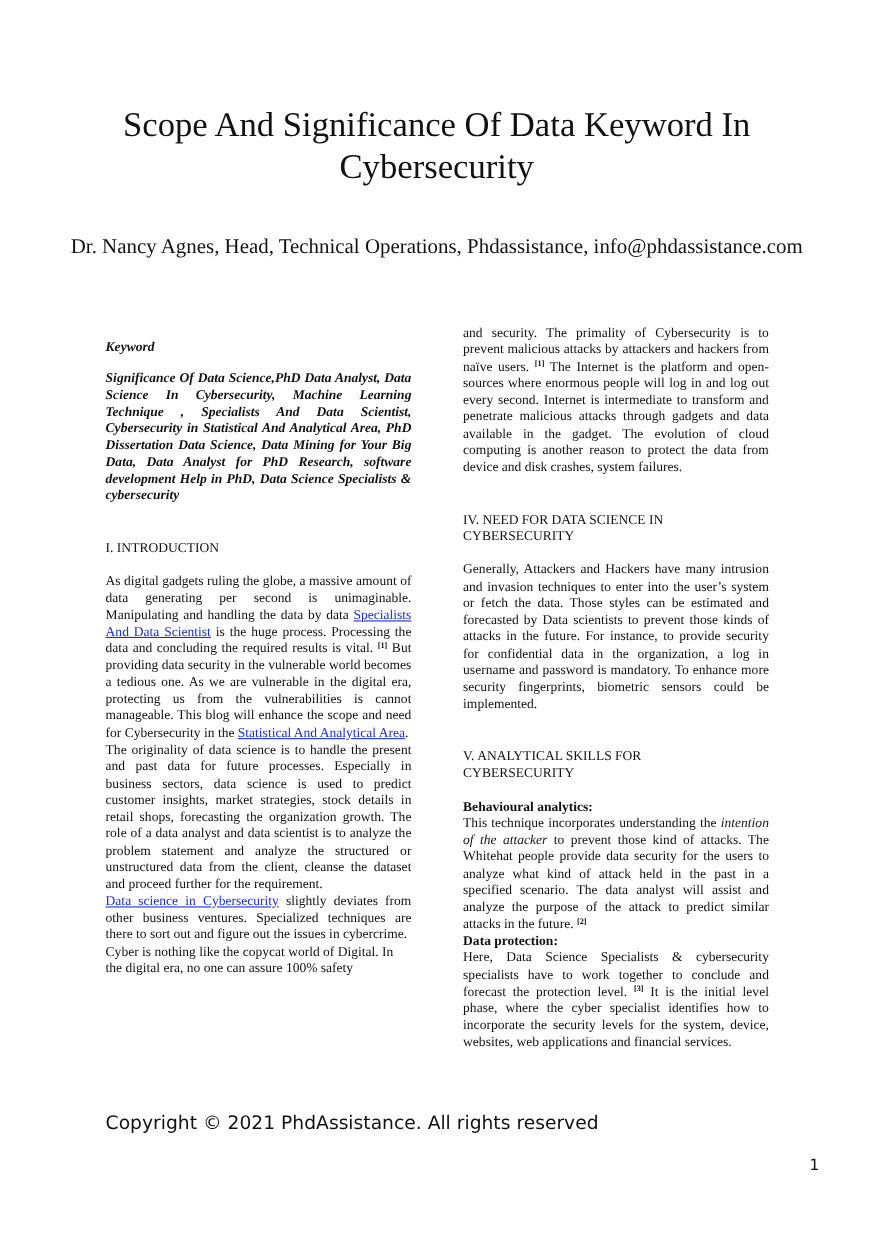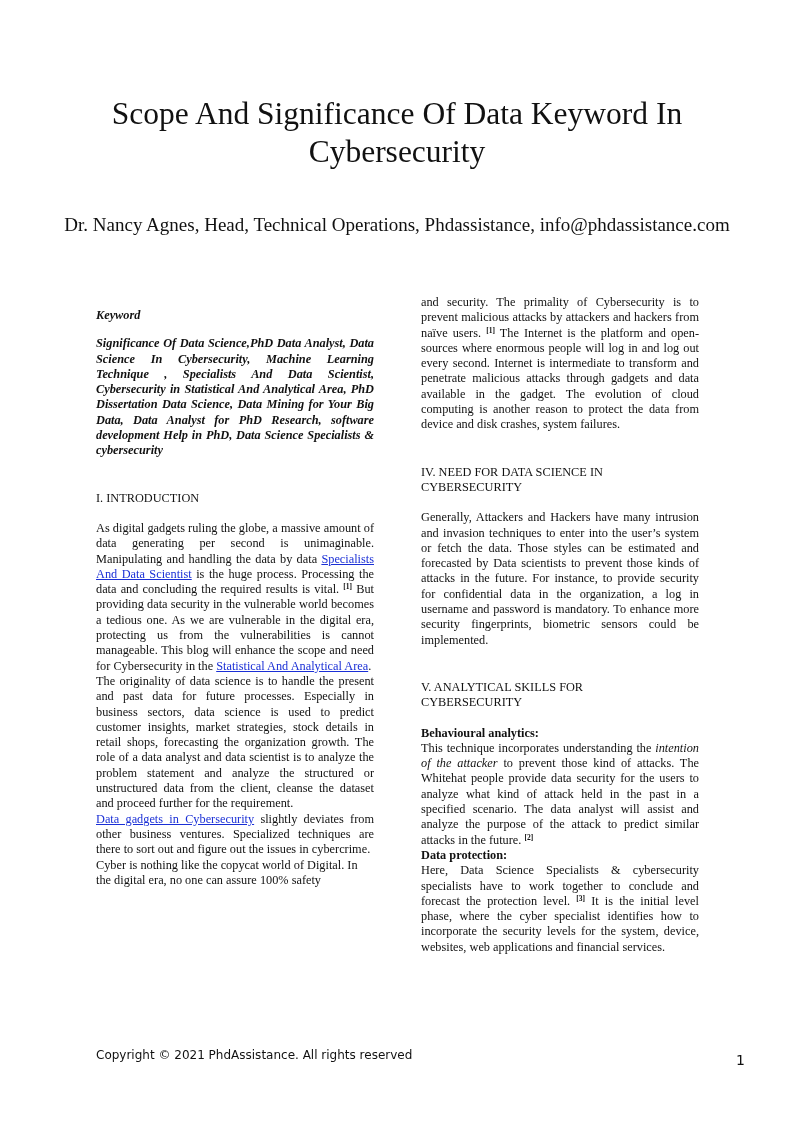--- a/index.html
+++ b/index.html
@@ -12,42 +12,42 @@
   .col { position: absolute; top: 295px; width: 278px; font-size: 12.3px; line-height: 15.3px; }
   .col.left { left: 96px; }
   .col.right { left: 421px; }
   p { margin: 0; text-align: justify; }
   .kw-head, .kw-body { font-weight: bold; font-style: italic; margin-top: 13px; }
   .kw-body { text-align: justify; }
   h2 { font-weight: normal; font-size: 12.3px; line-height: 15.3px; text-align: left; margin: 32px 0 15px 0; }
   a { color: #1a2fd6; text-decoration: underline; }
   sup { font-size: 7.5px; font-weight: bold; line-height: 0; vertical-align: 4px; }
   .sub-head { font-weight: bold; }
-  .footer-copy { position: absolute; left: 96px; top: 1048px; font-family: "DejaVu Sans", "Liberation Sans", sans-serif;
-                 font-size: 12px; color: #111; }
+  .footer-copy { position: absolute; left: 96px; top: 1011px; font-family: "DejaVu Sans", "Liberation Sans", sans-serif;
+                 font-size: 17px; color: #111; }
   .page-num { position: absolute; left: 736px; top: 1052px; font-family: "DejaVu Sans", "Liberation Sans", sans-serif;
               font-size: 14px; color: #111; }
 </style>
 </head>
 <body>
 
 <h1 class="title">Scope And Significance Of Data Keyword In Cybersecurity</h1>
 <p class="author" style="text-align:center">Dr. Nancy Agnes, Head, Technical Operations, Phdassistance, info@phdassistance.com</p>
 
 <div class="col left">
   <div>
     <div class="kw-head">Keyword</div>
     <p class="kw-body">Significance Of Data Science,PhD Data Analyst, Data Science In Cybersecurity, Machine Learning Technique , Specialists And Data Scientist, Cybersecurity in Statistical And Analytical Area, PhD Dissertation Data Science, Data Mining for Your Big Data, Data Analyst for PhD Research, software development Help in PhD, Data Science Specialists &amp; cybersecurity</p>
   </div>
 
   <h2>I. INTRODUCTION</h2>
   <p><span>As digital gadgets ruling the globe, a massive amount of data generating per second is unimaginable. Manipulating and handling the data by data </span><a href="#" style="color: rgb(26, 47, 214);">Specialists And Data Scientist</a><span> is the huge process. Processing the data and concluding the required results is vital. </span><sup>[1]</sup><span> But providing data security in the vulnerable world becomes a tedious one. As we are vulnerable in the digital era, protecting us from the vulnerabilities is cannot manageable. This blog will enhance the scope and need for Cybersecurity in the </span><a href="#" style="color: rgb(26, 47, 214);">Statistical And Analytical Area</a><span>.</span></p>
 
   <p>The originality of data science is to handle the present and past data for future processes. Especially in business sectors, data science is used to predict customer insights, market strategies, stock details in retail shops, forecasting the organization growth. The role of a data analyst and data scientist is to analyze the problem statement and analyze the structured or unstructured data from the client, cleanse the dataset and proceed further for the requirement.</p>
-  <p><a href="#" style="color: rgb(26, 47, 214);">Data gadgets in Cybersecurity</a><span> slightly deviates from other business ventures.  Specialized techniques are there to sort out and figure out the issues in cybercrime.</span></p>
+  <p><a href="#" style="color: rgb(26, 47, 214);">Data science in Cybersecurity</a><span> slightly deviates from other business ventures.  Specialized techniques are there to sort out and figure out the issues in cybercrime.</span></p>
 
   <p style="text-align:left">Cyber is nothing like the copycat world of Digital. In the digital era, no one can assure 100% safety</p>
 </div>
 
 <div class="col right">
   <p><span>and security. The primality of Cybersecurity is to prevent malicious attacks by attackers and hackers from naïve users. </span><sup>[1]</sup><span> The Internet is the platform and open-sources where enormous people will log in and log out every second. Internet is intermediate to transform and penetrate malicious attacks through gadgets and data available in the gadget. The evolution of cloud computing is another reason to protect the data from device and disk crashes, system failures.</span></p>
 
   <h2><span>IV. NEED FOR DATA SCIENCE IN</span><br><span>CYBERSECURITY</span></h2>
   <p>Generally, Attackers and Hackers have many intrusion and invasion techniques to enter into the user’s system or fetch the data. Those styles can be estimated and forecasted by Data scientists to prevent those kinds of attacks in the future. For instance, to provide security for confidential data in the organization, a log in username and password is mandatory. To enhance more security fingerprints, biometric sensors could be implemented.</p>
 

